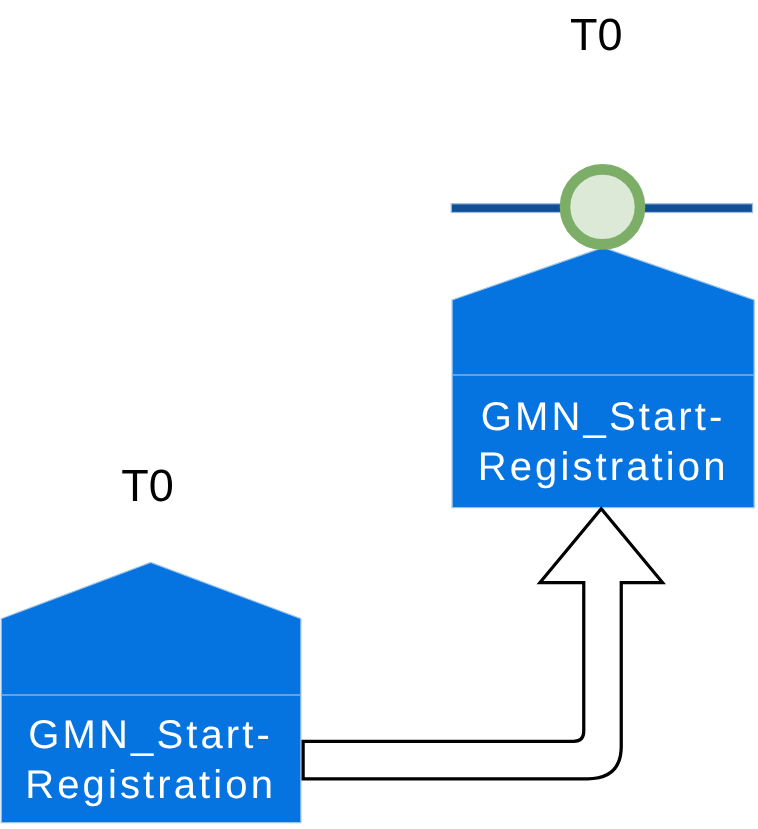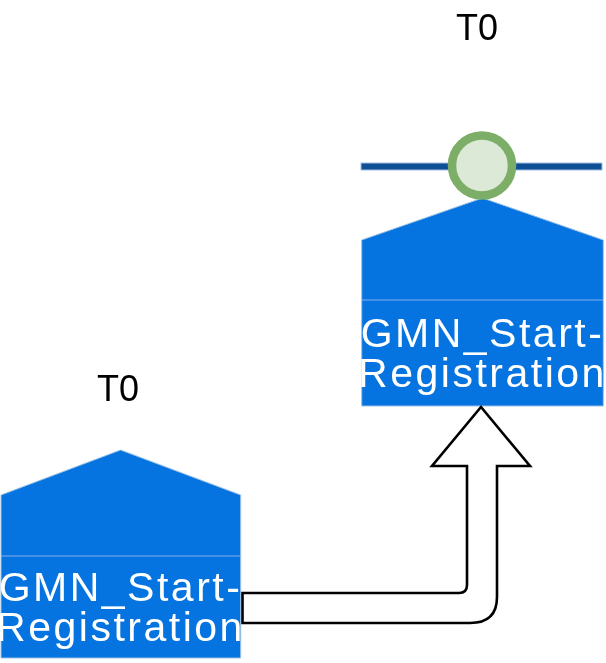--- a/index.html
+++ b/index.html
@@ -32,21 +32,21 @@
   #t0-target { left: 437px; top: 8px; }
   #t0-source { left: 78px;  top: 369px; }
 
   .node-label {
     position: absolute;
     display: flex;
     flex-direction: column;
     justify-content: center;
     align-items: center;
     color: #ffffff;
-    font-size: 41px;
+    font-size: 32px;
     letter-spacing: 2.5px;
     text-align: center;
   }
   .node-label span { display: block; line-height: 40px; white-space: nowrap; }
   #label-target { left: 362px; top: 300px; width: 241px; height: 106px; }
   #label-source { left: 0px;   top: 556px; width: 241px; height: 102px; }
 </style>
 </head>
 <body>
 

